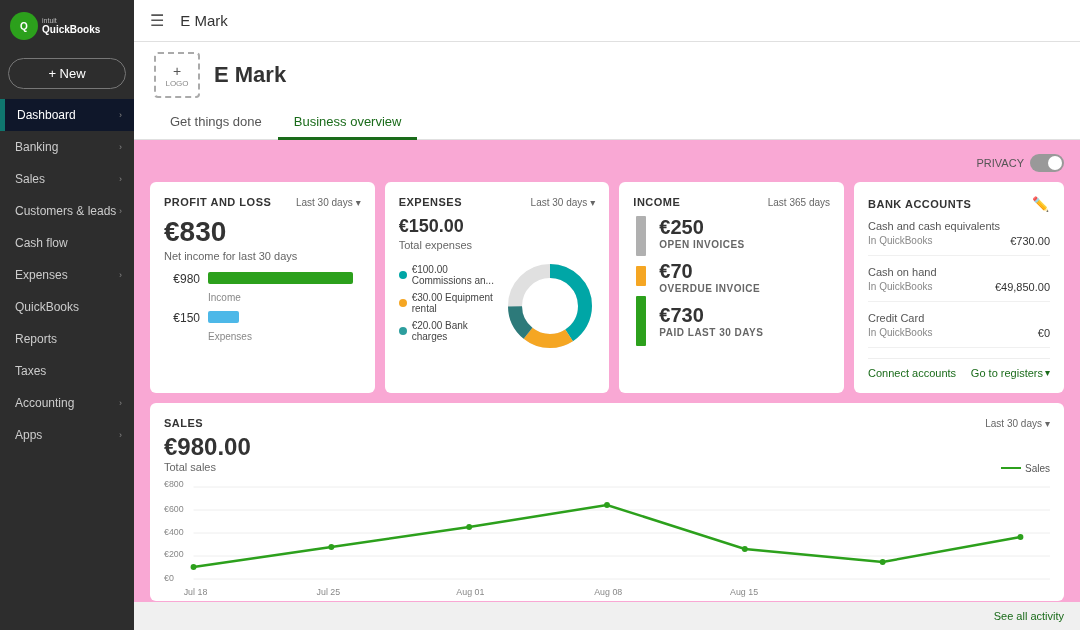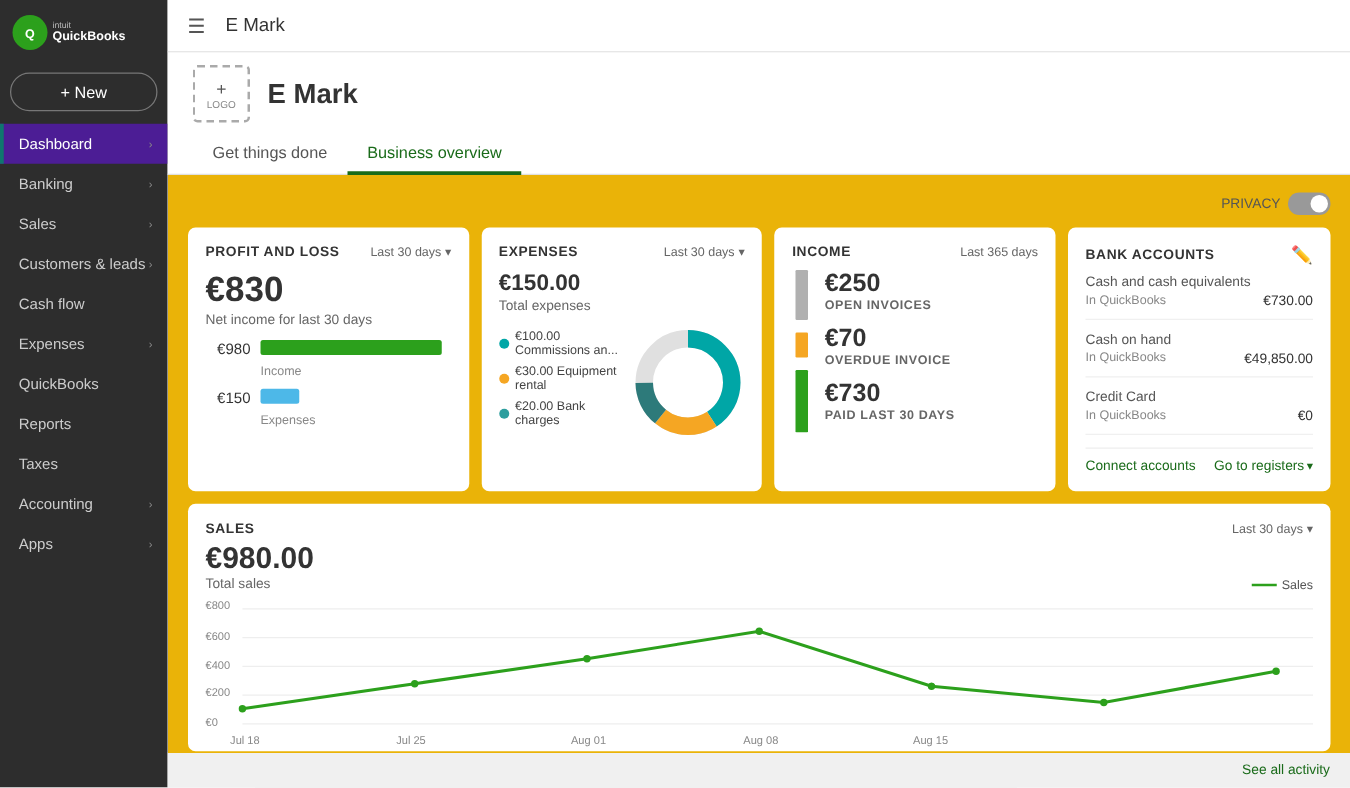--- a/index.html
+++ b/index.html
@@ -51,23 +51,23 @@
       display: flex;
       align-items: center;
       justify-content: space-between;
       padding: 9px 12px;
       color: #ccc;
       font-size: 12px;
       cursor: pointer;
       border-left: 3px solid transparent;
     }
     .sidebar-item.active {
-      background: #4c1d95;
+      background: #0f172a;
       color: white;
-      border-left: 3px solid #0f766e;
+      border-left: 5px solid #0f766e;
     }
     .chevron { font-size: 9px; color: #888; }
 
     
     #main {
       flex: 1;
       display: flex;
       flex-direction: column;
       overflow: hidden;
     }
@@ -110,21 +110,21 @@
       border-bottom: 3px solid transparent;
       margin-bottom: -1px;
     }
     .tab.active { color: #1a6b1a; border-bottom: 3px solid #1a6b1a; font-weight: 500; }
 
     
     #dashboard-content {
       flex: 1;
       overflow-y: auto;
       padding: 14px 16px;
-      background: #eab308;
+      background: #f9a8d4;
     }
 
     
     .privacy-row {
       display: flex;
       justify-content: flex-end;
       margin-bottom: 10px;
       align-items: center;
       gap: 6px;
     }

